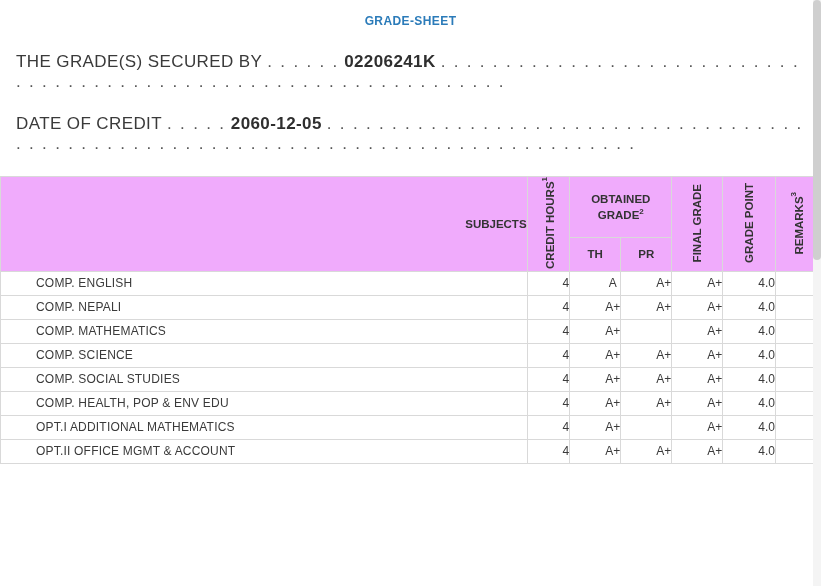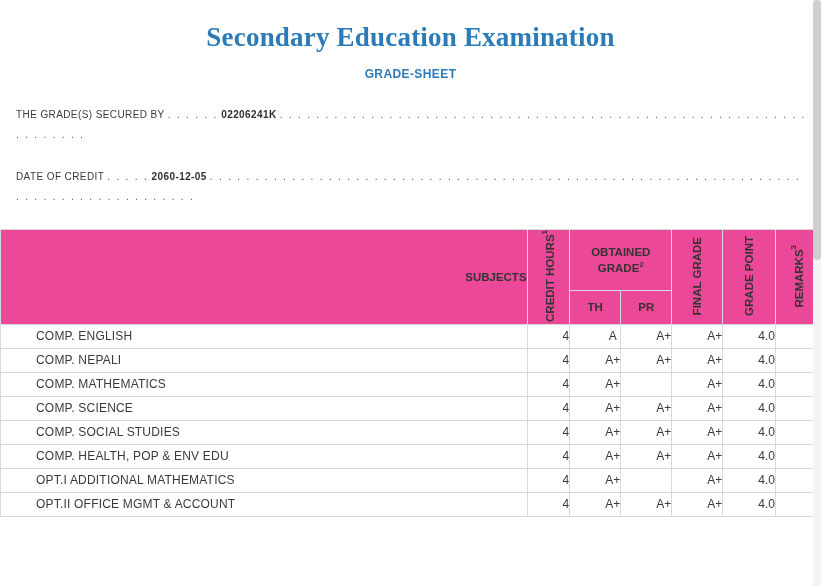--- a/index.html
+++ b/index.html
@@ -35,21 +35,21 @@
     font-size: 12px;
     letter-spacing: 0.4px;
     margin-top: 14px;
   }
 
   .info-block {
     margin-top: 24px;
     padding: 0 12px 0 16px;
   }
   .info-line {
-    font-size: 10px;
+    font-size: 17px;
     color: #3a3a3a;
     line-height: 20px;
     letter-spacing: 0.3px;
     margin-bottom: 22px;
     word-break: break-all;
   }
   .info-line .lbl {
     letter-spacing: 0.4px;
   }
   .info-line .val {
@@ -66,21 +66,21 @@
     width: 100%;
     border-collapse: collapse;
     margin-top: 4px;
     font-size: 12px;
   }
   table.grades th, table.grades td {
     border: 1px solid #d9d9d9;
     padding: 0;
   }
   table.grades thead th {
-    background: #ec4899;
+    background: #f0abfc;
     color: #333333;
     font-weight: bold;
     font-size: 11.5px;
     vertical-align: middle;
   }
   .th-subjects {
     text-align: right;
     padding: 0 0 0 8px !important;
     font-size: 12.5px;
     height: 78px;
@@ -129,21 +129,20 @@
     height: 260px;
     background: #cfcfcf;
     border-radius: 4px;
   }
 </style>
 </head>
 <body>
 
 <div class="page">
 
-  <div class="title">Secondary Education Examination</div>
   <div class="subtitle">GRADE-SHEET</div>
 
   <div class="info-block">
 
     <div class="info-line">
       <span class="lbl">THE GRADE(S) SECURED BY</span>
       <span class="dots">. . . . . .</span>
       <span class="val">02206241K</span>
       <span class="dots">. . . . . . . . . . . . . . . . . . . . . . . . . . . . . . . . . . . . . . . . . . . . . . . . . . . . . . . . . . . . . . . . . .</span>
     </div>

